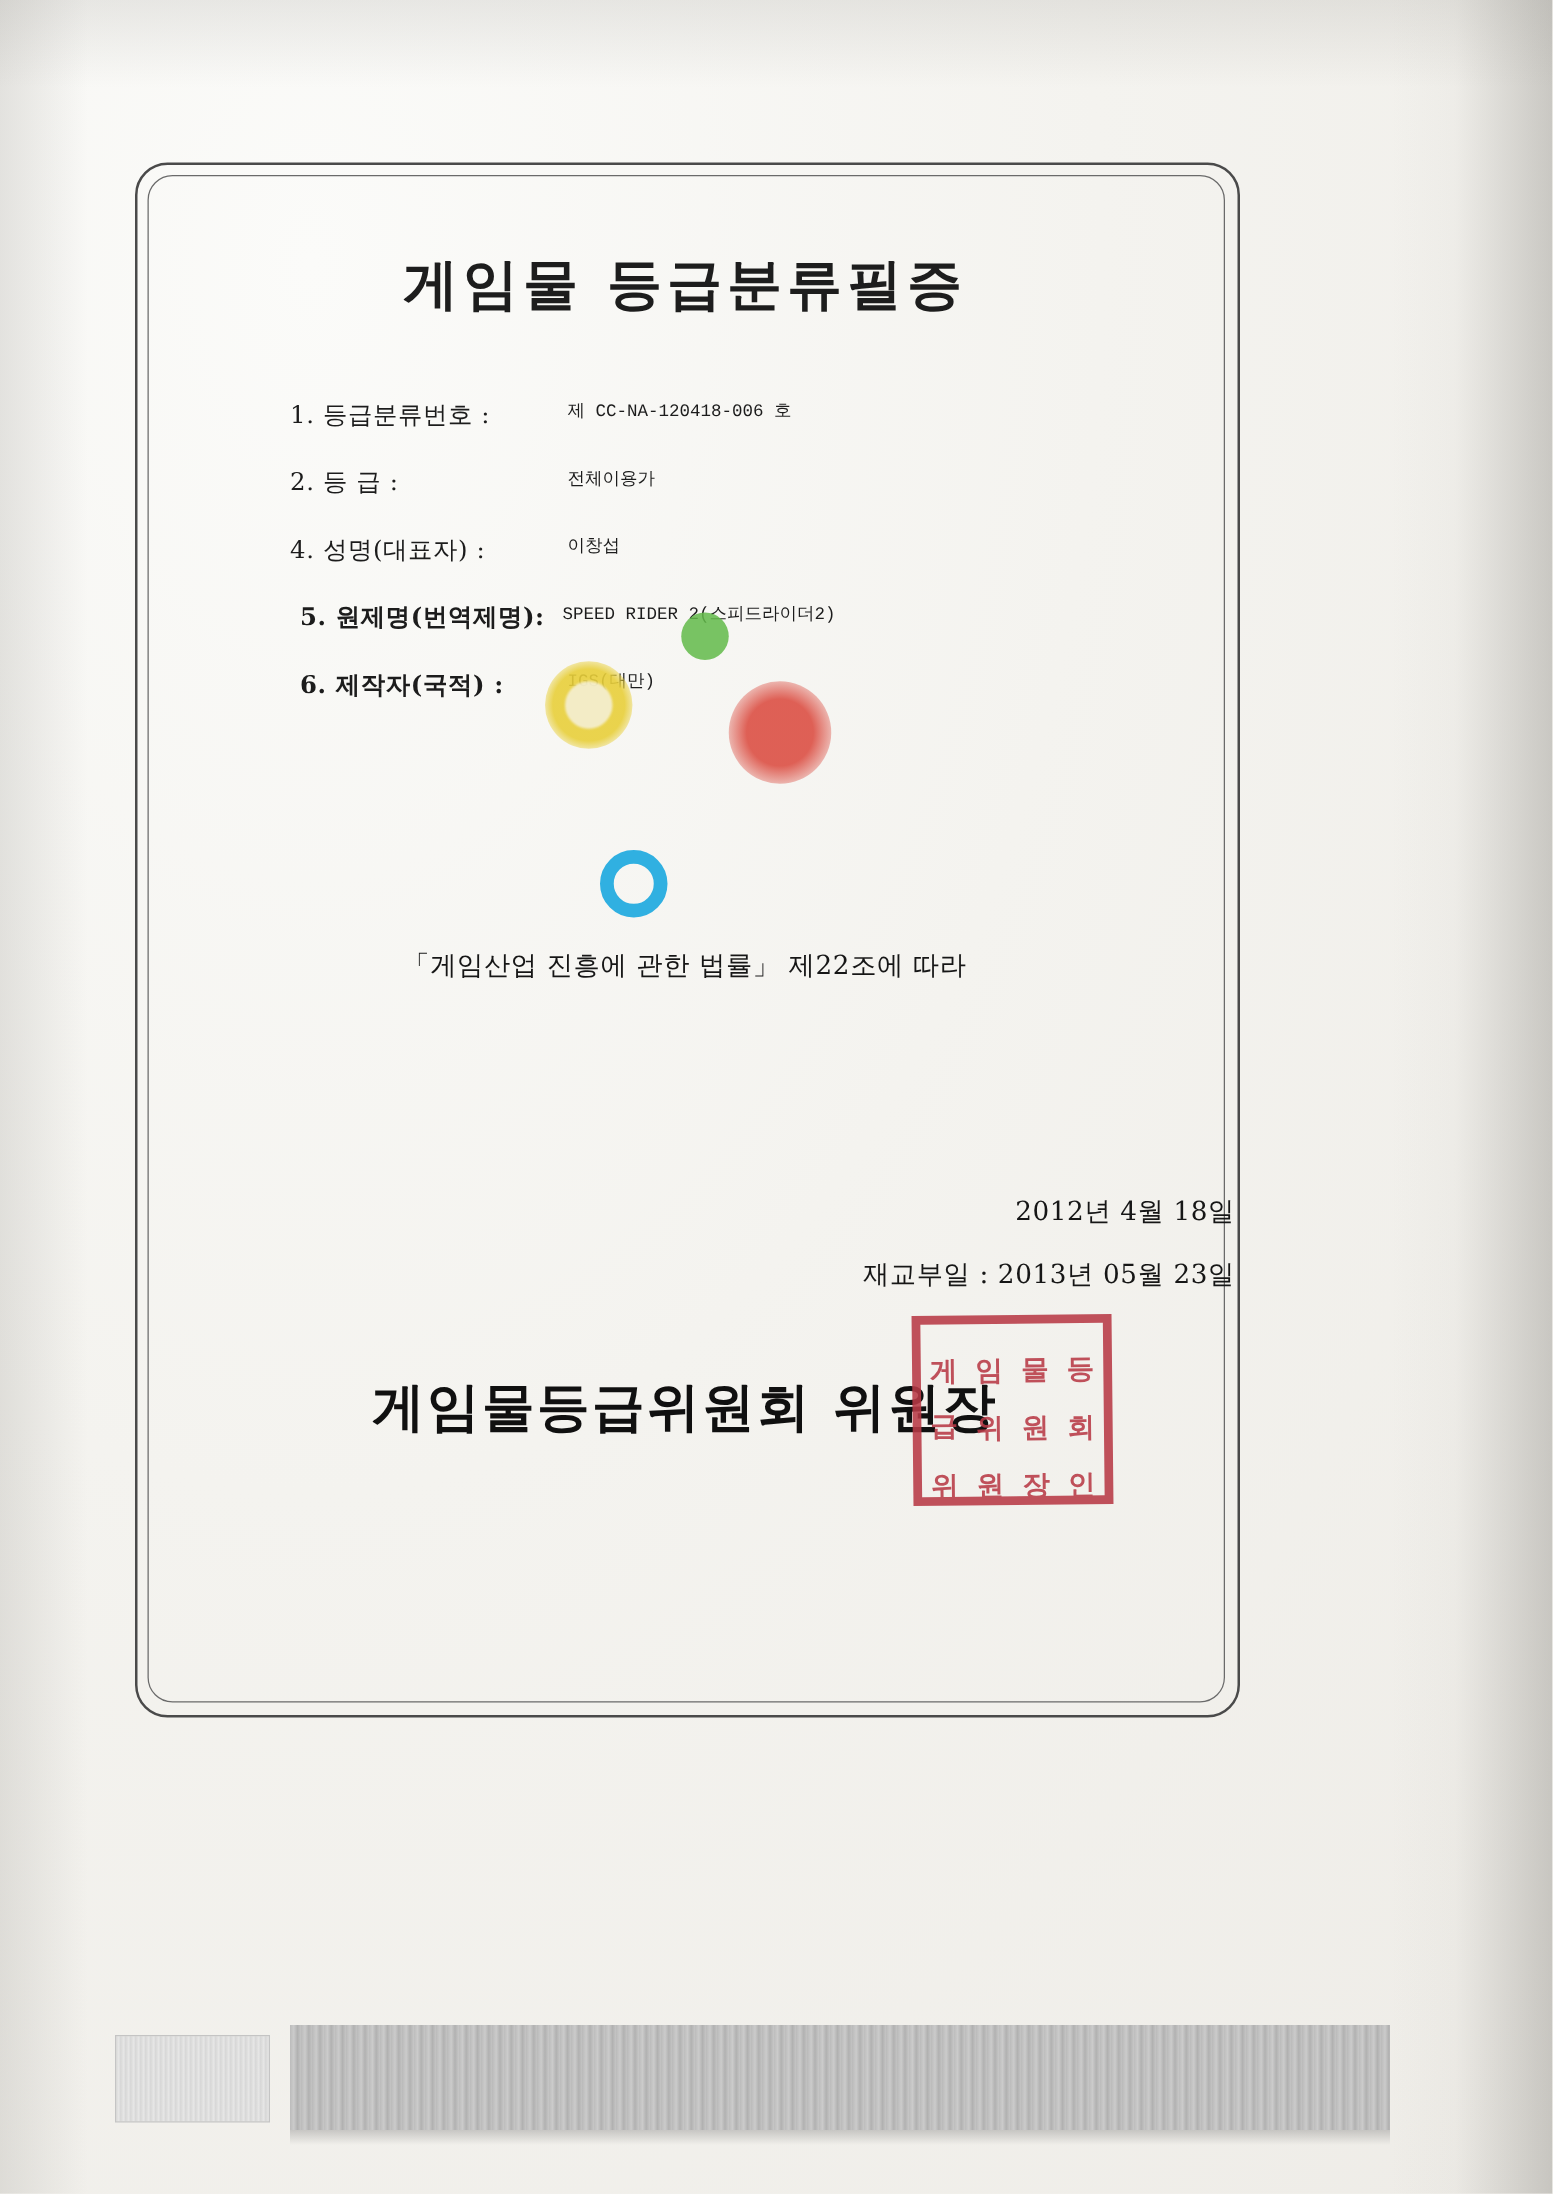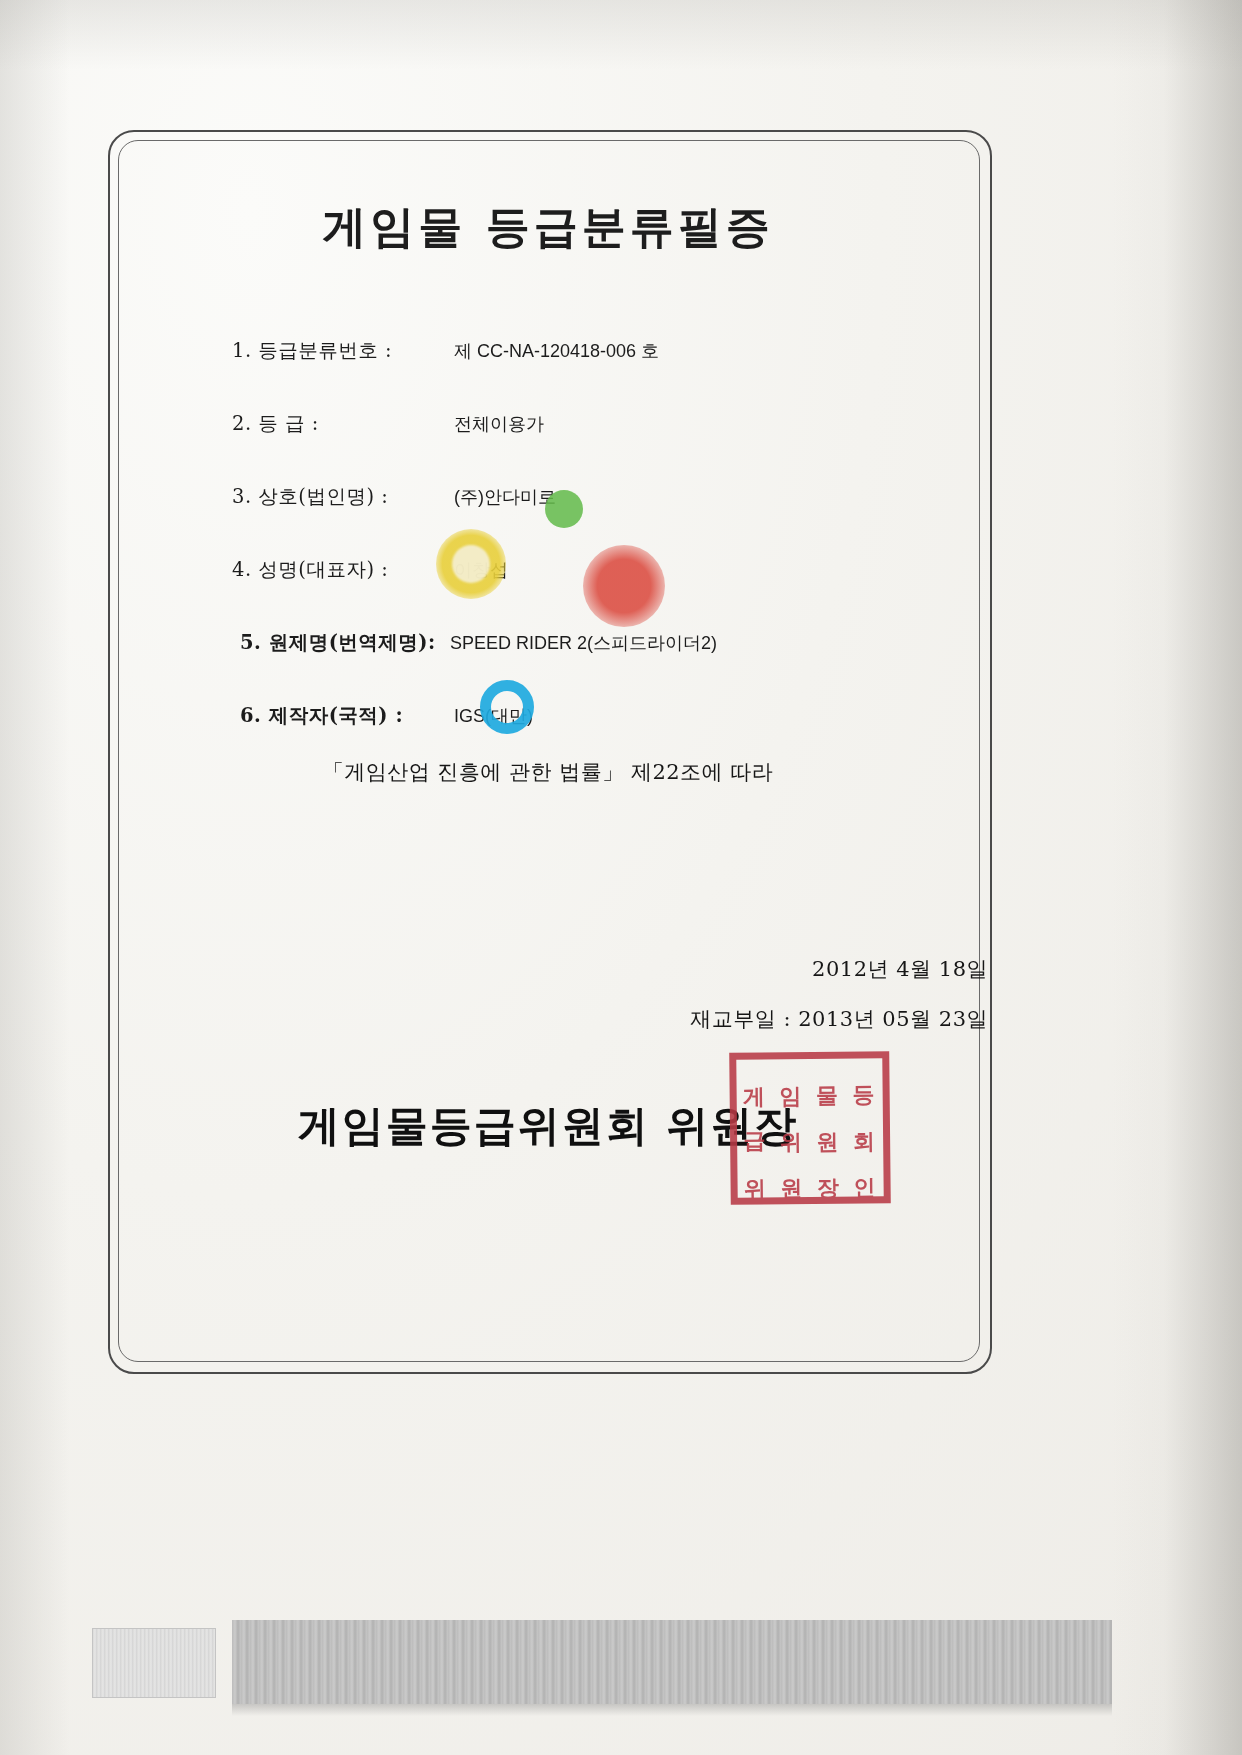--- a/index.html
+++ b/index.html
@@ -79,38 +79,37 @@
   
   .fields {
     position: absolute;
     left: 232px;
     top: 318px;
     width: 640px;
   }
   .field-row {
     position: relative;
     height: 54px;
-    margin-top: 19px;
   }
   .field-label {
     position: absolute;
     left: 0;
     top: 0;
     font-family: "DejaVu Serif", "Liberation Serif", serif;
     font-size: 19.5px;
     color: #1c1c1c;
     white-space: nowrap;
     letter-spacing: 0.5px;
   }
   .field-value {
     position: absolute;
     left: 222px;
     top: 2px;
-    font-family: Liberation Sans, sans-serif;
-    font-size: 18px;
+    font-family: Liberation Mono, monospace;
+    font-size: 14px;
     color: #1c1c1c;
     white-space: nowrap;
   }
   .field-row.indent .field-label { left: 8px; font-weight: bold; }
   .field-row.tight .field-value { left: 218px; }
 
   
   .dot {
     position: absolute;
     border-radius: 50%;
@@ -266,24 +265,20 @@
 <div class="cert-title">게임물 등급분류필증</div>
 
 <div class="fields">
   <div class="field-row">
     <span class="field-label">1. 등급분류번호 :</span>
     <span class="field-value">제 CC-NA-120418-006 호</span>
   </div>
   <div class="field-row">
     <span class="field-label">2. 등      급 :</span>
     <span class="field-value">전체이용가</span>
-  </div>
-  <div class="field-row">
-    <span class="field-label">3. 상호(법인명) :</span>
-    <span class="field-value">(주)안다미로</span>
   </div>
   <div class="field-row">
     <span class="field-label">4. 성명(대표자) :</span>
     <span class="field-value">이창섭</span>
   </div>
   <div class="field-row indent tight">
     <span class="field-label">5. 원제명(번역제명):</span>
     <span class="field-value">SPEED RIDER 2(스피드라이더2)</span>
   </div>
   <div class="field-row indent">

